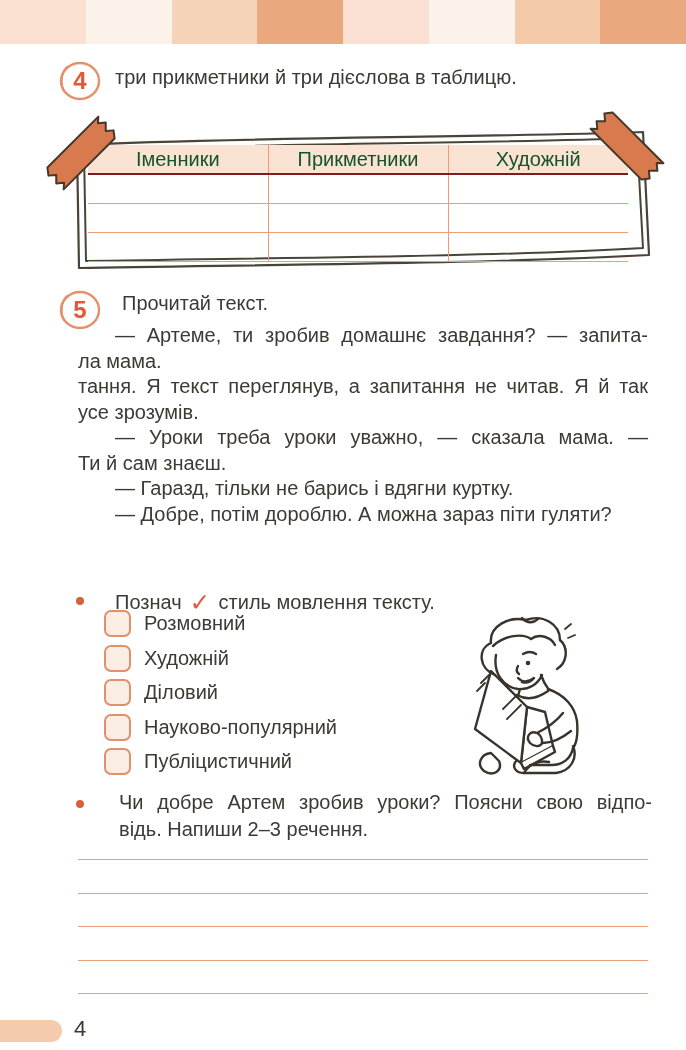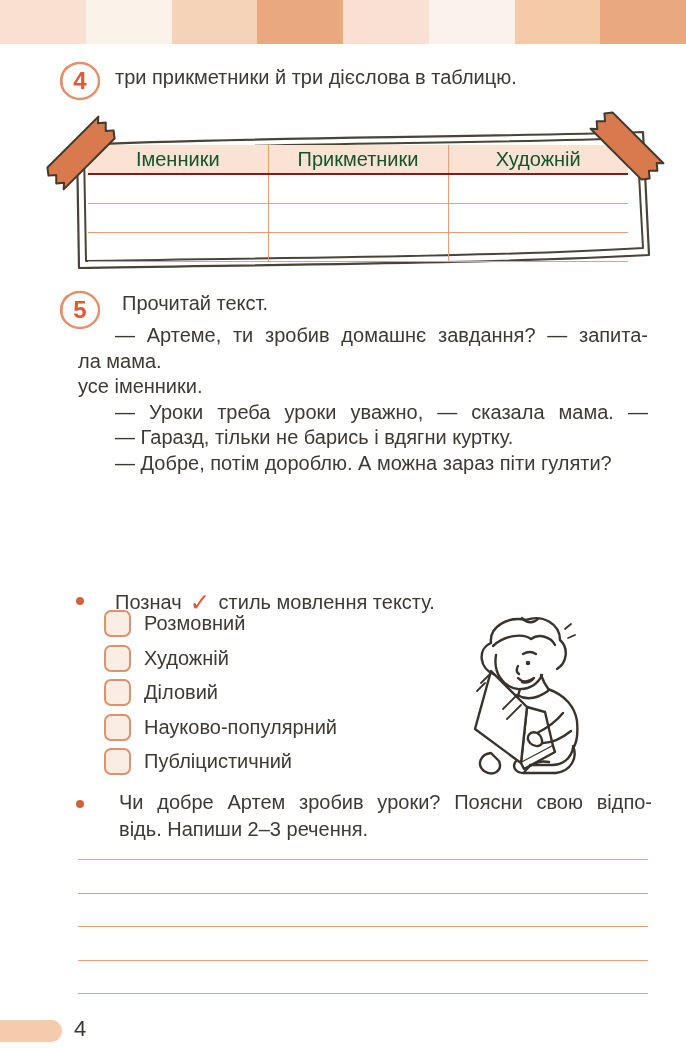--- a/index.html
+++ b/index.html
@@ -153,24 +153,26 @@
     <div class="num">5</div>
   </div>
   <div class="t5title">Прочитай текст.</div>
 
   <div class="dialogue">
     <div class="para">
         <div class="tline just ind">— Артеме, ти зробив домашнє завдання? — запита-</div>
         <div class="tline">ла мама.</div>
       </div>
     <div class="para">
-        <div class="tline">усе іменники.</div>
+        <div class="tline just">тання. Я текст переглянув, а запитання не читав. Я й так</div>
+        <div class="tline">усе зрозумів.</div>
       </div>
     <div class="para">
         <div class="tline just ind">— Уроки треба уроки уважно, — сказала мама. —</div>
+        <div class="tline">Ти й сам знаєш.</div>
       </div>
     <div class="para">
         <div class="tline ind">— Гаразд, тільки не барись і вдягни куртку.</div>
       </div>
     <div class="para">
         <div class="tline ind">— Добре, потім дороблю. А можна зараз піти гуляти?</div>
       </div>
   </div>
 
   <span class="bullet-dot" style="left:76px;top:597px;"></span>

